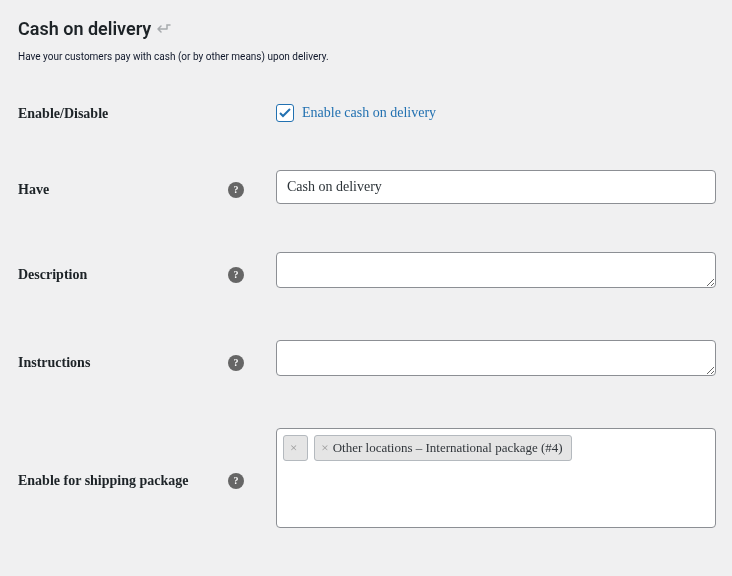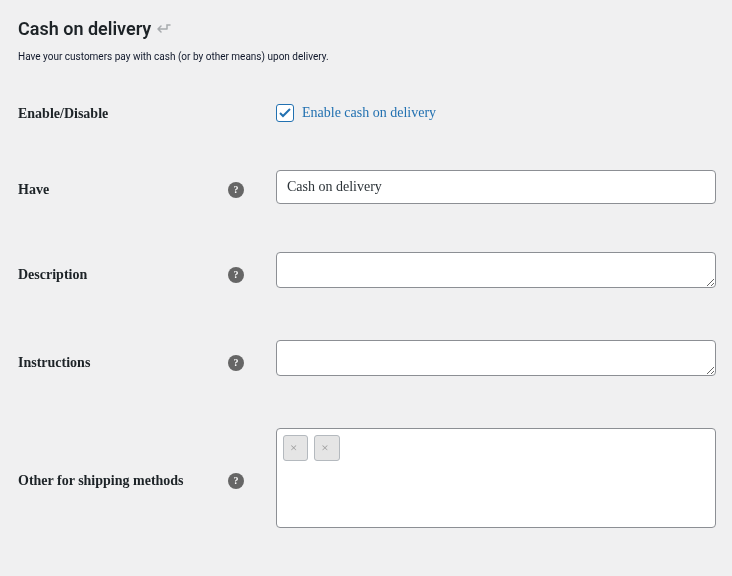--- a/index.html
+++ b/index.html
@@ -192,30 +192,31 @@
     <span class="label-text">Instructions</span>
     <span class="help-icon">?</span>
   </div>
   <div class="row-field">
     <textarea class="text-area" style=""></textarea>
   </div>
 </div>
 
 <div class="form-row tight">
   <div class="row-label">
-    <span class="label-text">Other for shipping methods</span>
+    <span class="label-text">Enable for shipping package</span>
     <span class="help-icon">?</span>
   </div>
   <div class="row-field">
     <div class="tag-box">
       <span class="tag">
         <span class="tag-x">×</span>
       </span>
       <span class="tag">
         <span class="tag-x">×</span>
+        <span>Other locations – International package (#4)</span>
       </span>
     </div>
   </div>
 </div>
 
 <div class="form-row">
   <div class="row-label no-help">
     
   </div>
   <div class="row-field">

